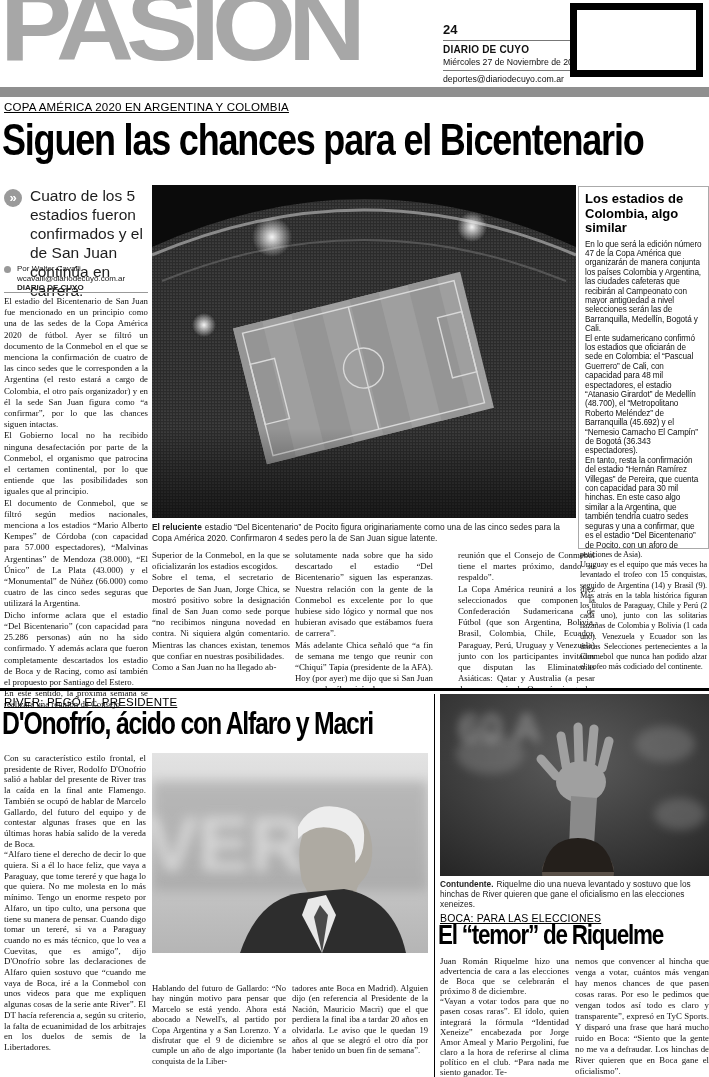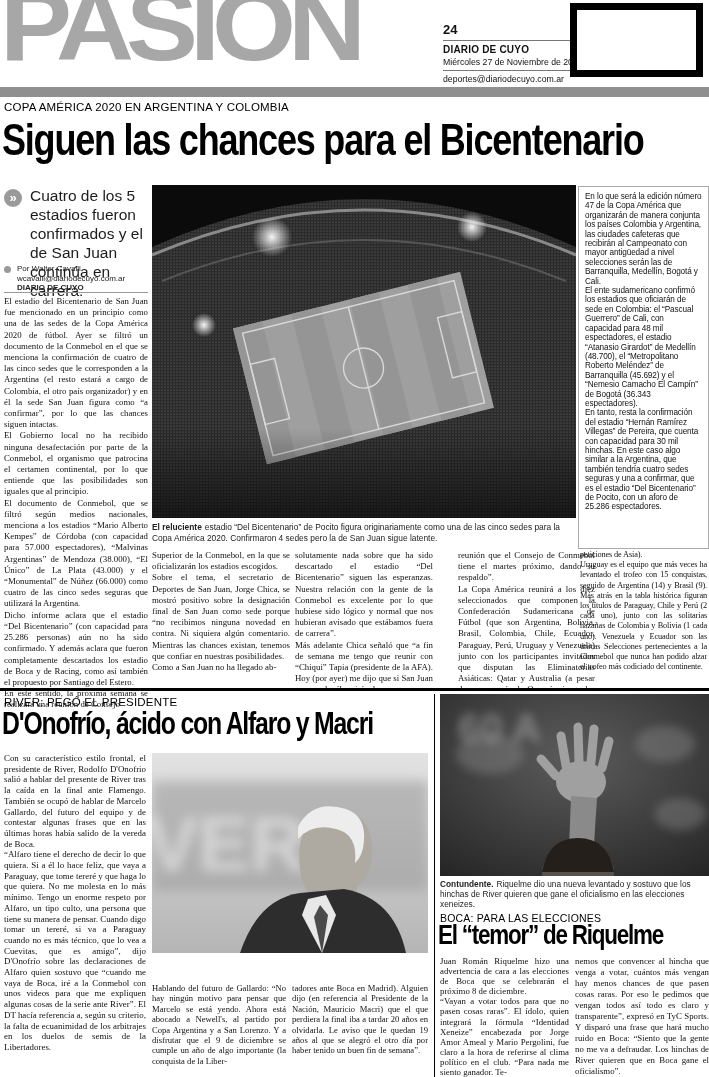--- a/index.html
+++ b/index.html
@@ -13,21 +13,21 @@
   .mast-info{left:443px;top:22px;width:148px;}
   .mast-num{font-size:13px;font-weight:bold;}
   .mast-rule{border:0;border-top:1px solid #777;margin:3px 0;}
   .mast-paper{font-size:10px;font-weight:bold;letter-spacing:.2px;}
   .mast-date{font-size:8.7px;margin-top:2px;}
   .mast-email{font-size:8.7px;}
   .ad-box{left:570px;top:3px;width:119px;height:60px;border:7px solid #000;background:#fff;}
   .gray-bar{left:0;top:87px;width:709px;height:10px;background:#8f8f8f;}
 
   
-  .kicker{font-size:11.5px;color:#000;letter-spacing:.2px;white-space:nowrap;}
+  .kicker{font-size:11.5px;color:#000;letter-spacing:.2px;white-space:nowrap;text-decoration:underline;}
   .main-kicker{left:4px;top:101px;}
   .headline{margin:0;font-weight:bold;color:#000;line-height:1;}
   .cond{display:inline-block;transform:scaleX(0.8);transform-origin:0 50%;
         letter-spacing:-1.5px;white-space:nowrap;}
   .main-headline{left:2px;top:117px;font-size:45px;}
 
   .deck{left:4px;top:186px;width:146px;}
   .deck-icon{position:absolute;left:0;top:3px;width:18px;height:18px;border-radius:50%;
              background:#9a9a9a;color:#fff;font-size:13px;font-weight:bold;text-align:center;
              line-height:17px;}
@@ -163,20 +163,21 @@
 Sobre el tema, el secretario de Deportes de San Juan, Jorge Chica, se mostró positivo sobre la designación final de San Juan como sede porque “no recibimos ninguna novedad en contra. Ni siquiera algún comentario. Mientras las chances existan, tenemos que confiar en nuestras posibilidades.
 Como a San Juan no ha llegado ab-</div>
   <div class="abs serif main-col mcol3">solutamente nada sobre que ha sido descartado el estadio “Del Bicentenario” siguen las esperanzas. Nuestra relación con la gente de la Conmebol es excelente por lo que hubiese sido lógico y normal que nos hubieran avisado que estábamos fuera de carrera”.
 Más adelante Chica señaló que “a fin de semana me tengo que reunir con “Chiqui” Tapia (presidente de la AFA). Hoy (por ayer) me dijo que si San Juan no es sede, él no irá a la</div>
   <div class="abs serif main-col mcol4">reunión que el Consejo de Conmebol tiene el martes próximo, dando su respaldo”.
 La Copa América reunirá a los diez seleccionados que componen la Confederación Sudamericana de Fútbol (que son Argentina, Bolivia, Brasil, Colombia, Chile, Ecuador, Paraguay, Perú, Uruguay y Venezuela) junto con los participantes invitados que disputan las Eliminatorias Asiáticas: Qatar y Australia (a pesar de ser un país de Oceanía, juega las com-</div>
   <div class="abs serif main-col mcol5">peticiones de Asia).
 Uruguay es el equipo que más veces ha levantado el trofeo con 15 conquistas, seguido de Argentina (14) y Brasil (9). Más atrás en la tabla histórica figuran los títulos de Paraguay, Chile y Perú (2 cada uno), junto con las solitarias hazañas de Colombia y Bolivia (1 cada uno). Venezuela y Ecuador son las únicas Selecciones pertenecientes a la Conmebol que nunca han podido alzar el trofeo más codiciado del continente.</div>
 
   <div class="abs sidebar">
+    <div class="sidebar-title">Los estadios de Colombia, algo similar</div>
     <div class="sidebar-body">En lo que será la edición número 47 de la Copa América que organizarán de manera conjunta los países Colombia y Argentina, las ciudades cafeteras que recibirán al Campeonato con mayor antigüedad a nivel selecciones serán las de Barranquilla, Medellín, Bogotá y Cali.
 El ente sudamericano confirmó los estadios que oficiarán de sede en Colombia: el “Pascual Guerrero” de Cali, con capacidad para 48 mil espectadores, el estadio “Atanasio Girardot” de Medellín (48.700), el “Metropolitano Roberto Meléndez” de Barranquilla (45.692) y el “Nemesio Camacho El Campín” de Bogotá (36.343 espectadores).
 En tanto, resta la confirmación del estadio “Hernán Ramírez Villegas” de Pereira, que cuenta con capacidad para 30 mil hinchas. En este caso algo similar a la Argentina, que también tendría cuatro sedes seguras y una a confirmar, que es el estadio “Del Bicentenario” de Pocito, con un aforo de 25.286 espectadores.</div>
   </div>
 
   <div class="abs section-rule"></div>
   <div class="abs kicker river-kicker">RIVER: PEGÓ EL PRESIDENTE</div>
   <h2 class="abs headline river-headline"><span class="cond">D'Onofrío, ácido con Alfaro y Macri</span></h2>
 
   <div class="abs serif lower-serif rcol1">Con su característico estilo frontal, el presidente de River, Rodolfo D'Onofrio salió a hablar del presente de River tras la caída en la final ante Flamengo. También se ocupó de hablar de Marcelo Gallardo, del futuro del equipo y de contestar algunas frases que en las últimas horas había salido de la vereda de Boca.

